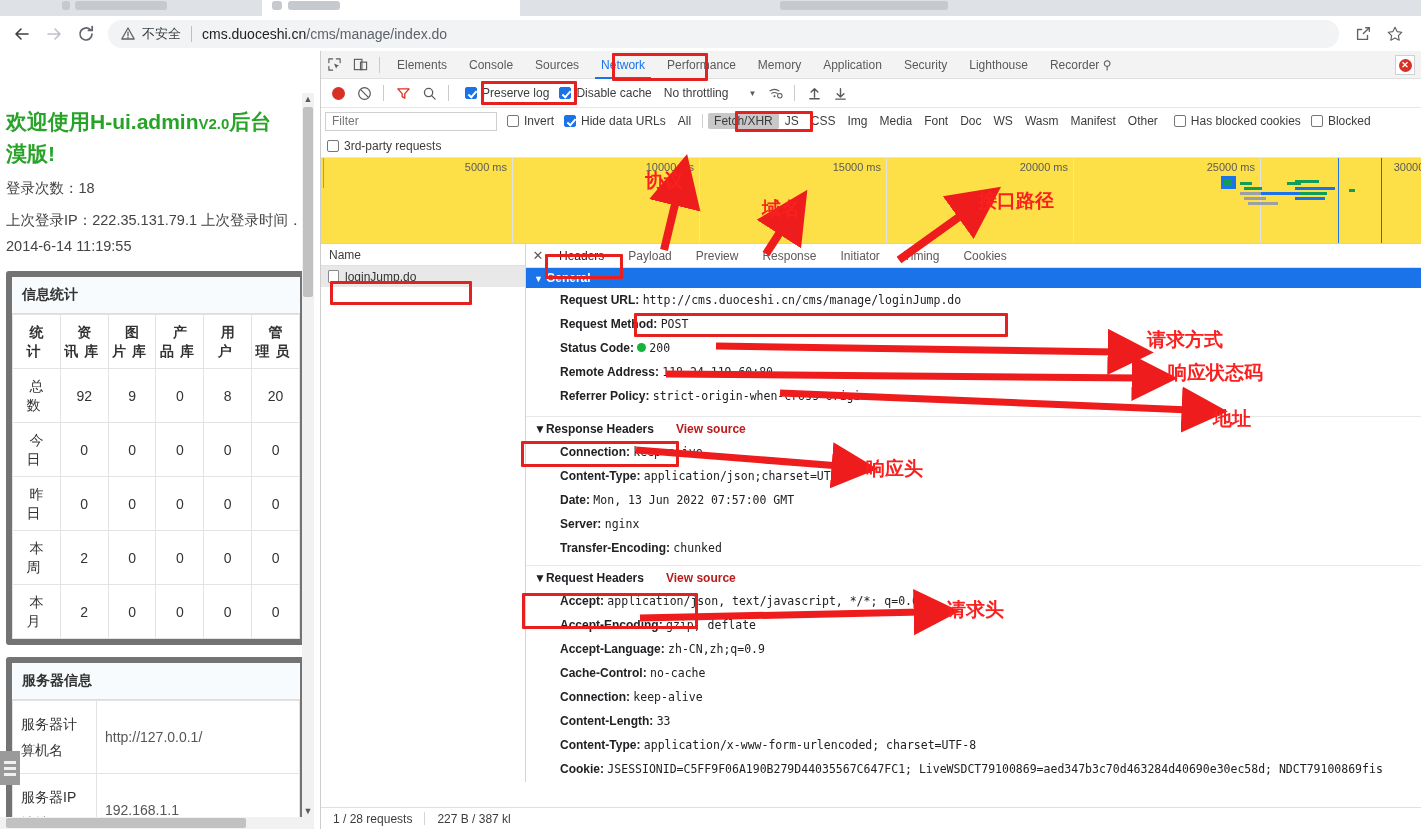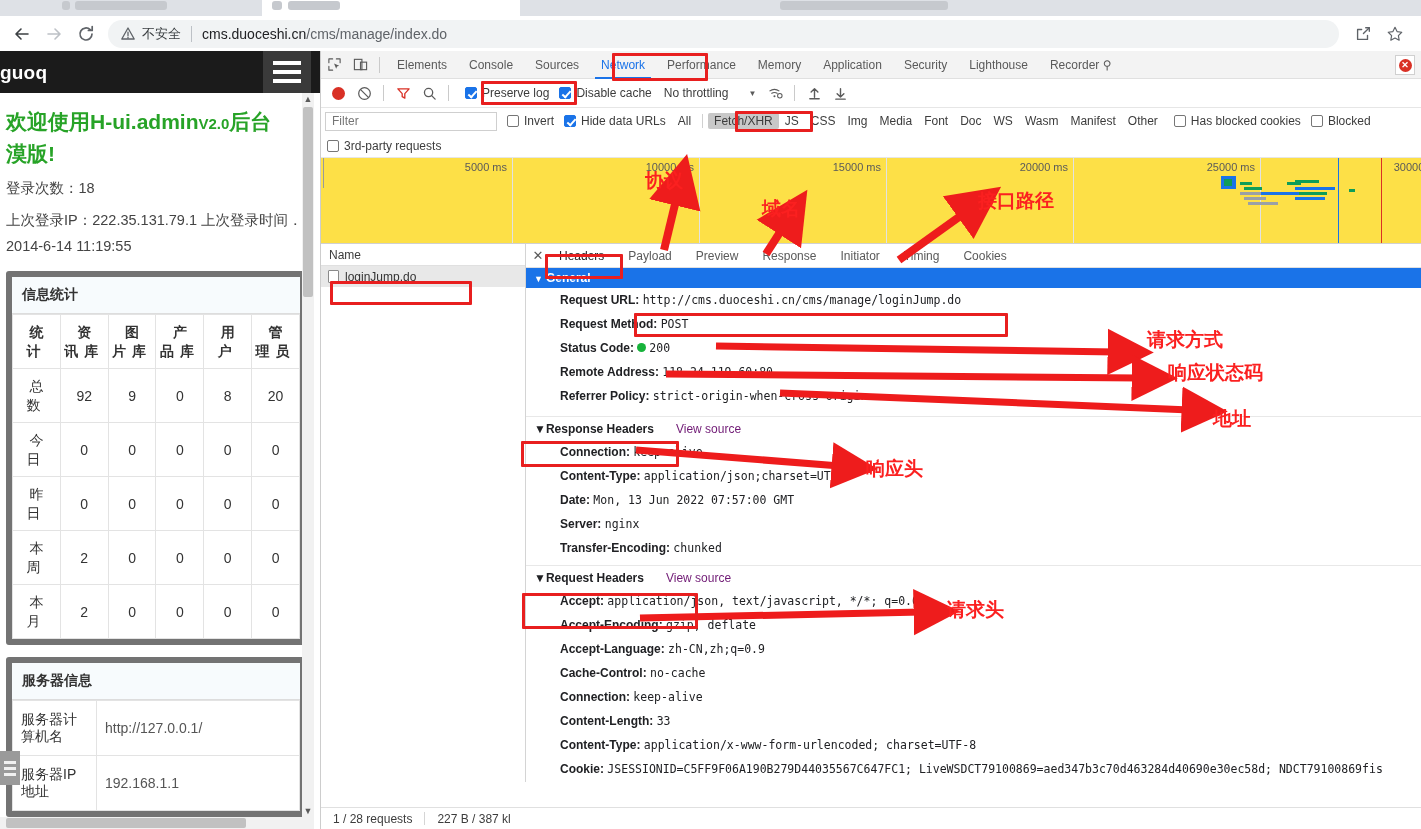--- a/index.html
+++ b/index.html
@@ -120,21 +120,21 @@
   table.stats td.rowhead {
     font-weight: normal; line-height: 19px; letter-spacing: 6px; text-indent: 6px;
   }
   table.stats tr { height: 54px; }
 
   table.srv { width: 100%; border-collapse: collapse; }
   table.srv td {
     border: 1px solid #e3e3e3; font-size: 14px; color: #333; padding: 10px 8px;
     vertical-align: middle;
   }
-  table.srv td.k { width: 84px; line-height: 17px; }
+  table.srv td.k { width: 84px; line-height: 26px; }
   table.srv td.v { color: #555; }
 
   .page-scroll-v {
     position: absolute; right: 6px; top: 42px; width: 12px; height: 736px;
     background: #f1f1f1;
   }
   .page-scroll-v .thumb {
     position: absolute; left: 1px; top: 2px; width: 10px; height: 190px;
     background: #c1c1c1; border-radius: 2px;
   }
@@ -276,21 +276,21 @@
 
   .sect-title {
     background: #1a73e8; color: #fff; font-size: 12px; font-weight: bold;
     height: 20px; line-height: 20px; padding-left: 8px;
   }
   .sect-title .tri { font-size: 9px; margin-right: 3px; }
   .sect-title2 {
     color: #202124; font-size: 12px; font-weight: bold; height: 24px; line-height: 24px;
     padding-left: 8px; border-top: 1px solid #e8e8e8; display: flex; align-items: center; gap: 22px;
   }
-  .sect-title2 .vs { font-weight: normal; color: #701a75; }
+  .sect-title2 .vs { font-weight: bold; color: #b91c1c; }
   .hrow {
     font-size: 12px; line-height: 24px; padding-left: 34px; color: #202124;
     white-space: nowrap; overflow: hidden;
   }
   .hrow b { font-weight: bold; }
   .hrow .val { font-family: "DejaVu Sans Mono", monospace; font-size: 11.5px; color: #202124; }
   .status-dot {
     display: inline-block; width: 9px; height: 9px; border-radius: 50%;
     background: #17b33b; margin-right: 3px;
   }
@@ -368,28 +368,20 @@
       </div>
       <div class="navbtn">
         <svg width="18" height="18" viewBox="0 0 20 20">
             <path d="M10 2.6l2.3 4.7 5.2.76-3.75 3.66.89 5.18L10 14.45 5.36 16.9l.89-5.18L2.5 8.06l5.2-.76L10 2.6z" fill="none" stroke="currentColor" stroke-width="1.3" stroke-linejoin="round"></path>
           </svg>
       </div>
     </div>
   </div>
 
   <div class="page">
-    <div class="page-topbar">
-      <span class="brand">guoq</span>
-      <div class="hamburger">
-        <i></i>
-          <i></i>
-          <i></i>
-      </div>
-    </div>
 
     <div class="page-body">
       <div class="welcome">
         <span>欢迎使用H-ui.admin</span><span class="ver">V2.0</span><span>后台</span><br>
         <span>漠版!</span>
       </div>
       <div class="meta">
         <span>登录次数：</span><span>18</span>
       </div>
       <div class="meta row2">

